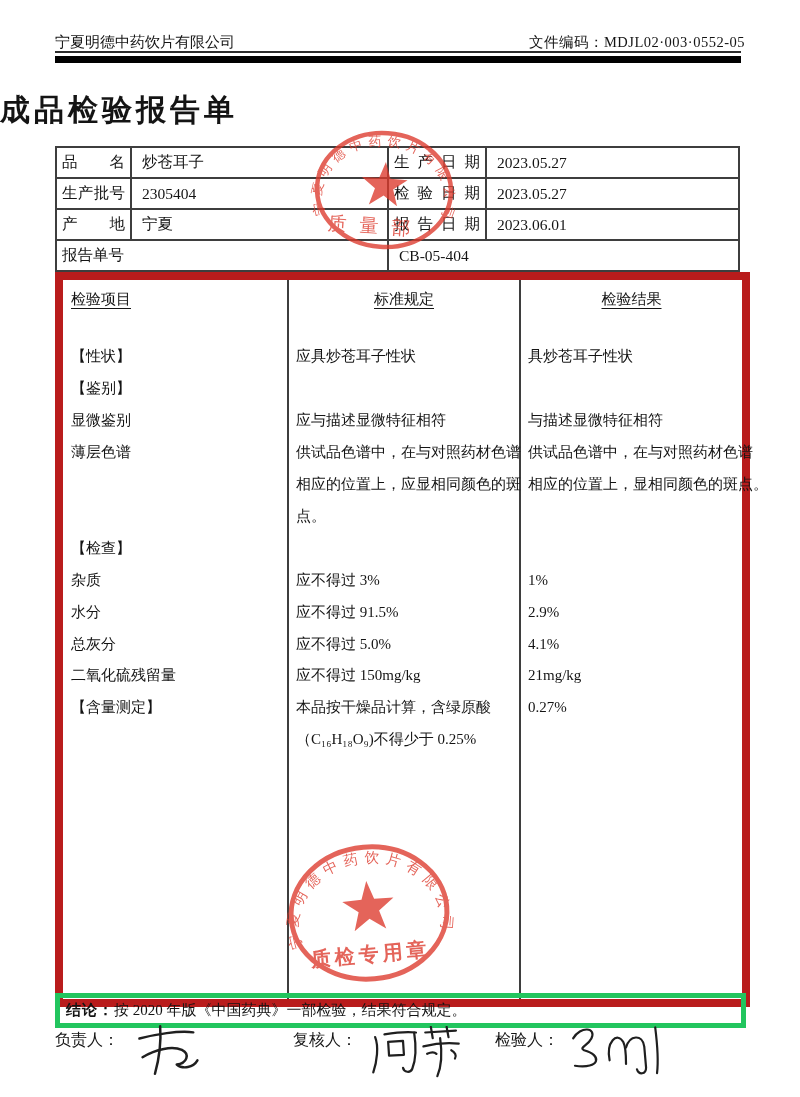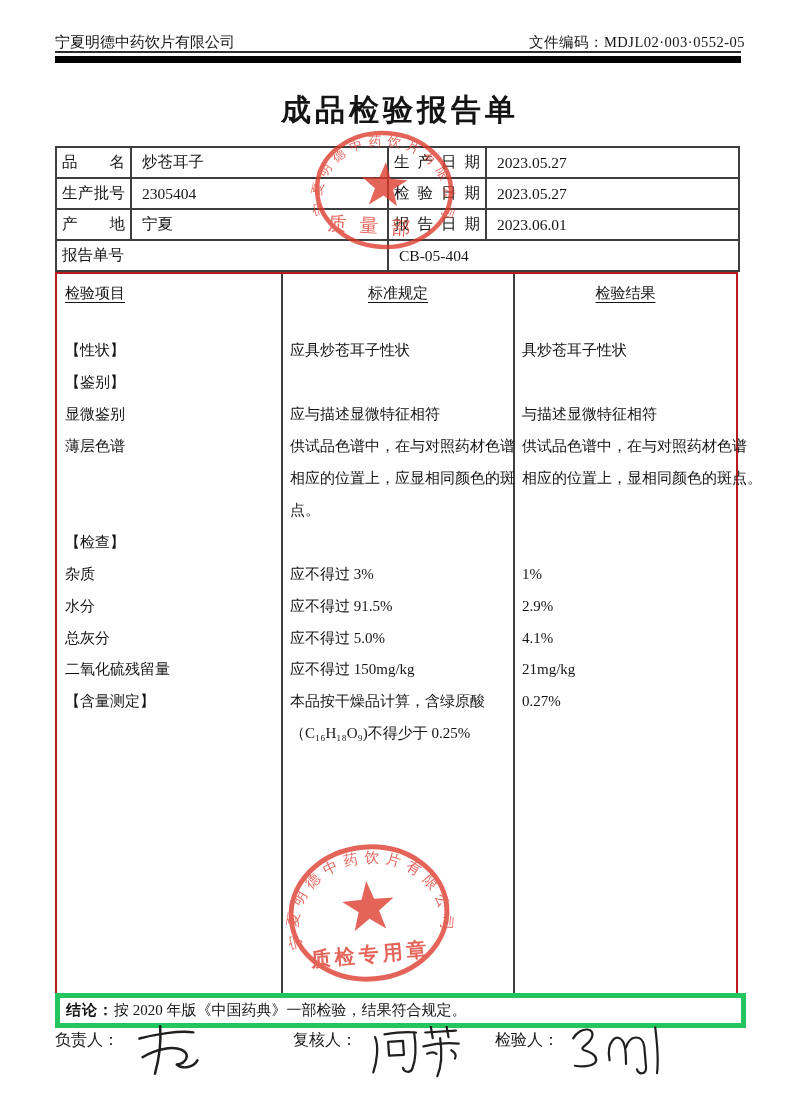--- a/index.html
+++ b/index.html
@@ -8,30 +8,30 @@
     font-family:"Liberation Serif","DejaVu Serif",serif;color:#141414;
     overflow:hidden;margin:0 auto;
   }
   .abs{position:absolute;}
   
   .hdr-left{top:33px;left:55px;font-size:15px;white-space:nowrap;}
   .hdr-right{top:33px;right:55px;font-size:14.5px;white-space:nowrap;letter-spacing:.5px;}
   .hdr-rule{top:51px;left:55px;width:686px;height:1.5px;background:#2c2c2c;}
   .hdr-bar{top:56px;left:55px;width:686px;height:7px;background:#000;}
   
-  .title{top:90px;left:0;width:800px;text-align:center;font-size:30px;font-weight:bold;
+  .title{top:90px;left:0;width:800px;font-size:30px;font-weight:bold;
     letter-spacing:4px;margin:0;}
   
   table.info{position:absolute;top:146px;left:55px;width:683px;border-collapse:collapse;
     table-layout:fixed;font-size:15.5px;}
   table.info td{border:2px solid #3e3e3e;padding:0 5px;height:29px;white-space:nowrap;overflow:hidden;}
   table.info td.jlab{text-align:justify;text-align-last:justify;}
   table.info td.val{padding-left:10px;}
   
-  .spec{top:272px;left:55px;width:679px;height:719px;border:2px solid #b91c1c;}
+  .spec{top:272px;left:55px;width:679px;height:719px;border:8px solid #b91c1c;}
   .vline{position:absolute;top:0;bottom:0;width:2px;background:#3e3e3e;}
   .v1{left:224px;} .v2{left:456px;}
   .cell{position:absolute;font-size:15px;line-height:20px;white-space:nowrap;}
   .colhead{text-decoration:underline;text-underline-offset:4px;}
   .chead-c{text-align:center;}
   
   .conclusion{top:993px;left:55px;width:675px;height:25px;border:5px solid #22c55e;
     font-size:15px;line-height:25px;padding-left:6px;white-space:nowrap;}
   .conclusion b{letter-spacing:1px;}
   

